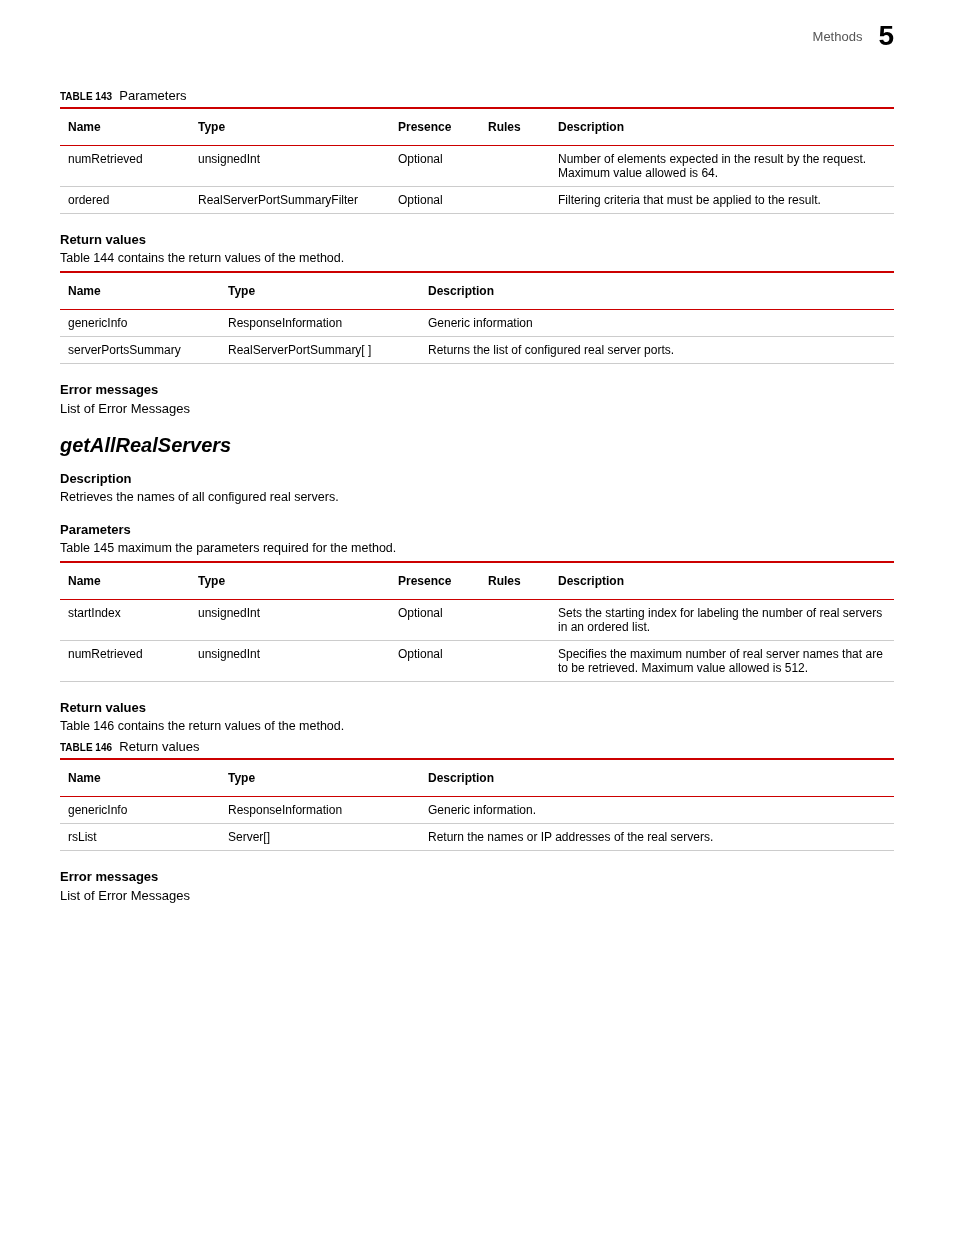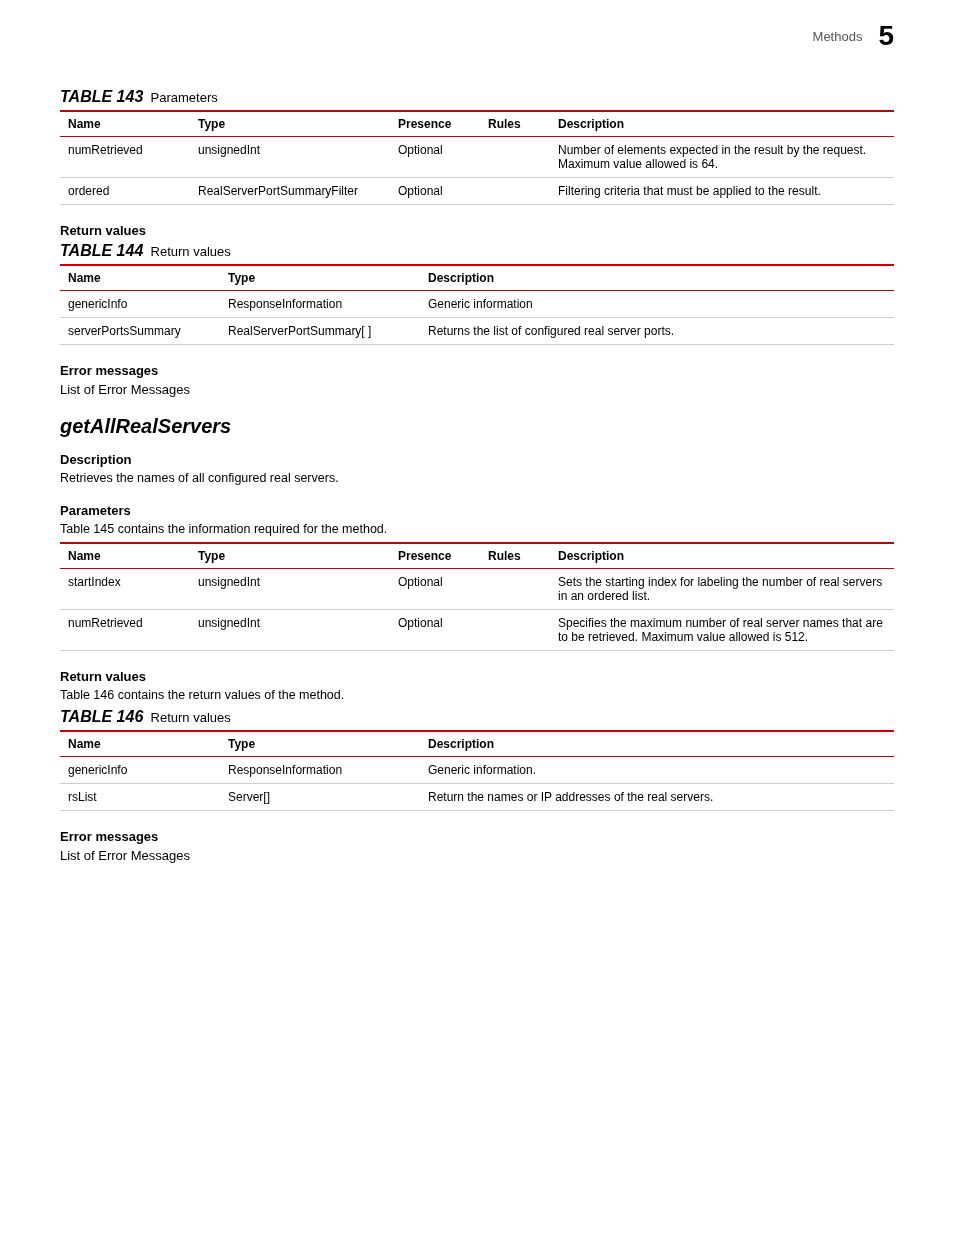--- a/index.html
+++ b/index.html
@@ -35,37 +35,36 @@
       margin-bottom: 18px;
     }
 
     .table-label {
       font-size: 13px;
       margin-bottom: 4px;
     }
     .table-label strong {
       font-weight: bold;
       text-transform: uppercase;
-      font-size: 16px;
-      font-style: italic;
+      font-size: 10px;
     }
 
     table {
       width: 100%;
       border-collapse: collapse;
       margin-bottom: 14px;
       font-size: 12.5px;
     }
     table thead tr {
       border-top: 2px solid #cc0000;
       border-bottom: 1.5px solid #cc0000;
     }
     table thead th {
       text-align: left;
-      padding: 5px 8px;
+      padding: 11px 8px;
       font-weight: bold;
       font-size: 12px;
     }
     table tbody tr {
       border-bottom: 1px solid #ccc;
       margin-top: 34px;
     }
     table tbody td {
       padding: 6px 8px;
       vertical-align: top;
@@ -144,23 +143,22 @@
     <td>Optional</td>
     <td></td>
     <td>Filtering criteria that must be applied to the result.</td>
   </tr>
       </tbody>
   </table>
 </div>
 
 <div class="section">
   <div class="subsection-title">Return values</div>
-  <div class="table-label">
-    <strong>TABLE 144</strong>
-    &nbsp;<span>Return values</span>
+  <div class="subsection-text">
+    <a class="link" href="#">Table 144</a><span> contains the return values of the method.</span>
   </div>
   <table>
     <thead>
       <tr>
         <th class="col-name2">Name</th>
         <th class="col-type2">Type</th>
         <th class="col-desc2">Description</th>
       </tr>
     </thead>
     <tbody id="table144-body">
@@ -186,21 +184,21 @@
 <div class="method-title">getAllRealServers</div>
 
 <div class="section">
   <div class="subsection-title">Description</div>
   <div class="subsection-text">Retrieves the names of all configured real servers.</div>
 </div>
 
 <div class="section">
   <div class="subsection-title">Parameters</div>
   <div class="subsection-text">
-    <a class="link" href="#">Table 145</a><span> contains the information required for the method.</span>
+    <a class="link" href="#">Table 145</a><span> maximum the parameters required for the method.</span>
   </div>
   <table>
     <thead>
       <tr>
         <th class="col-name">Name</th>
         <th class="col-type">Type</th>
         <th class="col-presence">Presence</th>
         <th class="col-rules">Rules</th>
         <th class="col-desc">Description</th>
       </tr>

